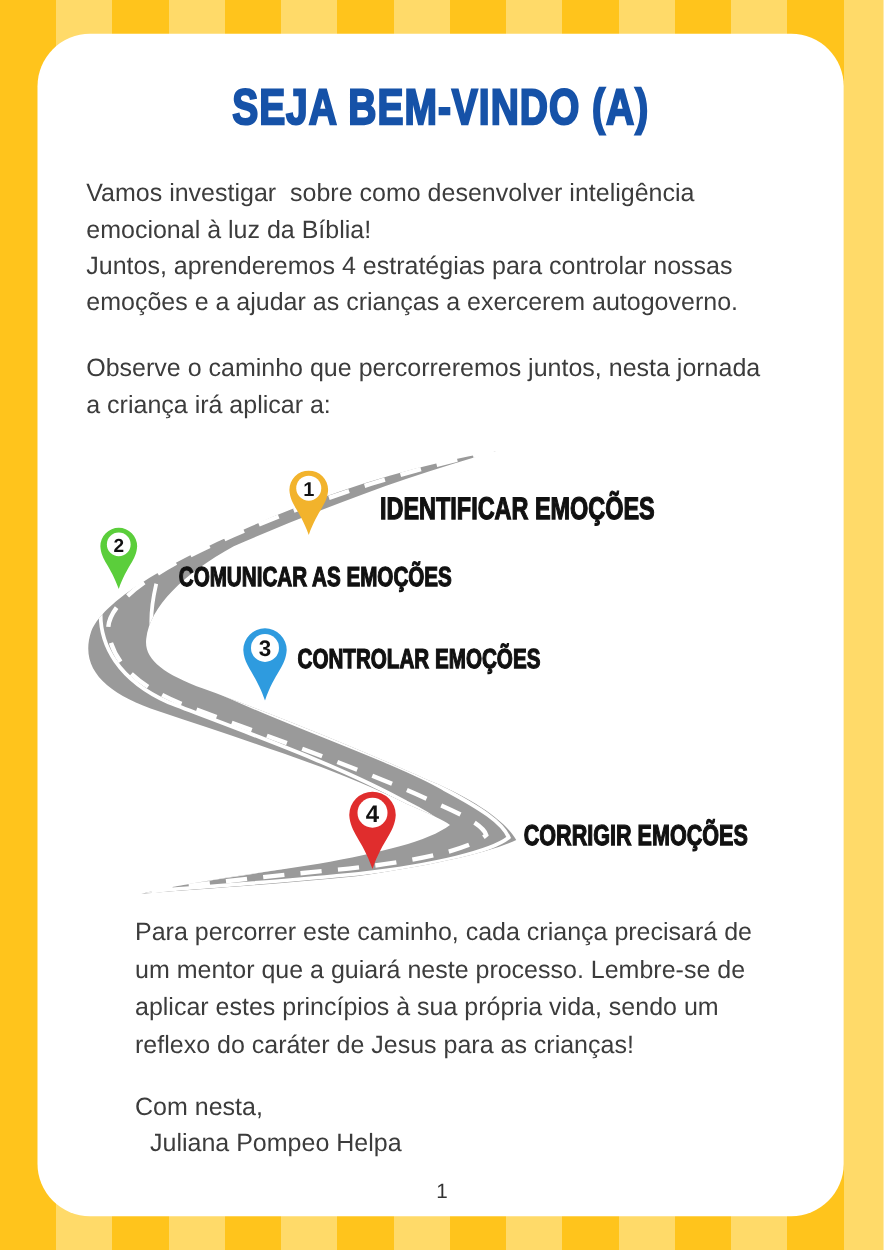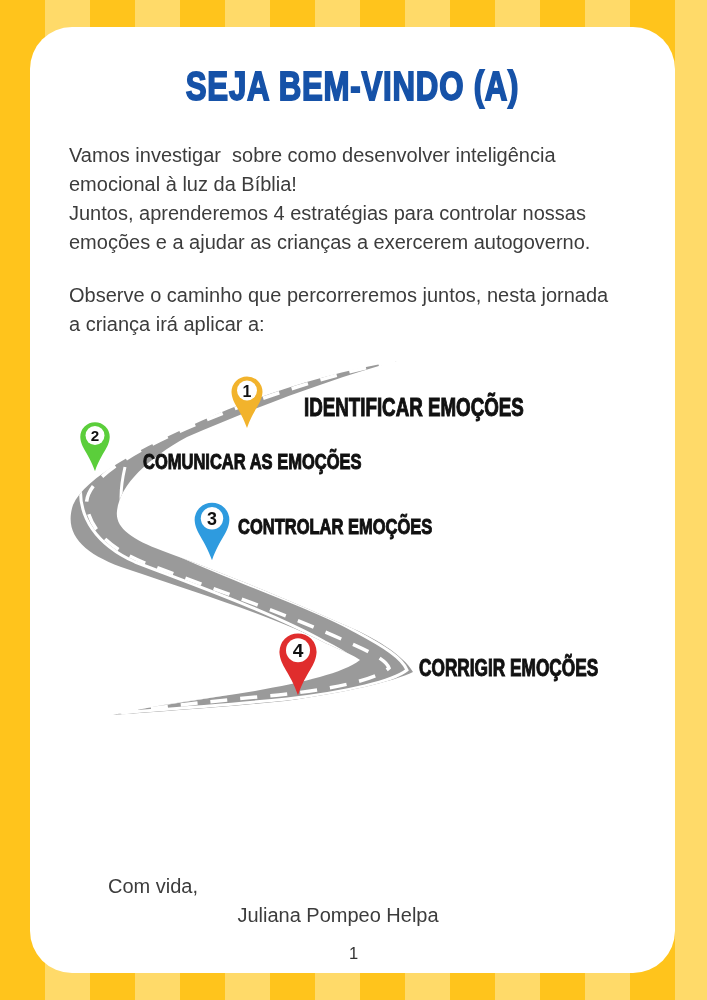--- a/index.html
+++ b/index.html
@@ -19,21 +19,21 @@
     transform:scaleX(0.78);transform-origin:50% 50%;white-space:nowrap;
   }
   .body-text{
     position:absolute;color:#3C3C3C;font-size:20px;line-height:29px;
     white-space:pre-wrap;
   }
   .p-intro{left:69px;top:141px;width:590px;}
   .p-observe{left:69px;top:281px;width:590px;}
   .p-closing{left:108px;top:731px;width:520px;line-height:30px;}
   .salutation{left:108px;top:872px;width:300px;}
-  .signature{left:108px;top:901px;width:460px;text-align:center;white-space:nowrap;}
+  .signature{left:120px;top:901px;width:460px;text-align:left;white-space:nowrap;}
   .page-num{position:absolute;left:0;top:944px;width:707px;text-align:center;
     color:#333333;font-size:16.5px;}
   .road-wrap{position:absolute;left:55px;top:355px;width:580px;height:365px;}
   .road-svg{position:absolute;left:0;top:0;}
   .road-label{
     position:absolute;color:#111111;font-weight:bold;line-height:1;
     -webkit-text-stroke:1px #111111;letter-spacing:0px;white-space:nowrap;
     transform:scaleX(0.75);transform-origin:0 0;
   }
   .l1{left:249px;top:40px;font-size:25px;}
@@ -95,16 +95,20 @@
         <text class="pin-num" x="0" y="4.5" font-size="16" text-anchor="middle">4</text>
       </g>
     </svg>
 
     <div class="road-label l1">IDENTIFICAR EMOÇÕES</div>
     <div class="road-label l2">COMUNICAR AS EMOÇÕES</div>
     <div class="road-label l3">CONTROLAR EMOÇÕES</div>
     <div class="road-label l4">CORRIGIR EMOÇÕES</div>
   </div>
 
-  <div class="body-text salutation">Com vida,</div>
+  <div class="body-text p-closing">Para percorrer este caminho, cada criança precisará de
+um mentor que a guiará neste processo. Lembre-se de
+aplicar estes princípios à sua própria vida, sendo um
+reflexo do caráter de Jesus para as crianças!</div>
+  <div class="body-text salutation">Com nesta,</div>
   <div class="body-text signature">Juliana Pompeo Helpa</div>
   <div class="page-num">1</div>
 </div>
 
 </body></html>

